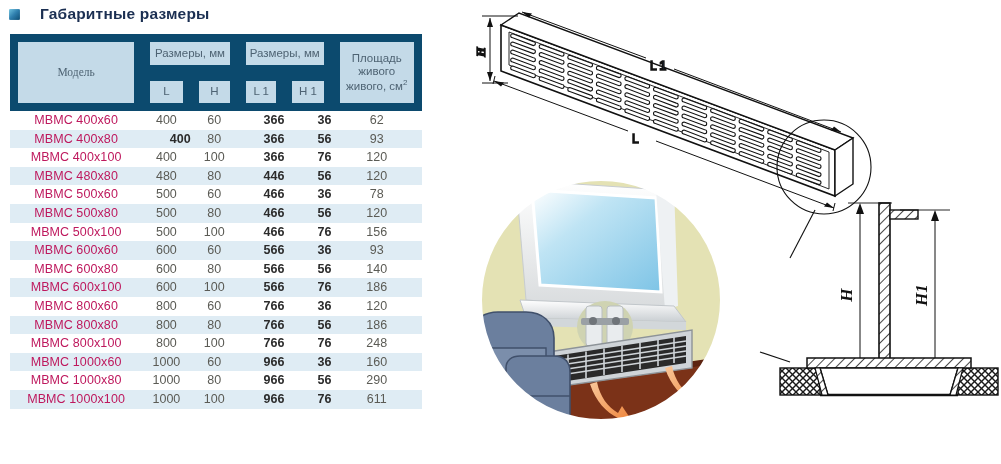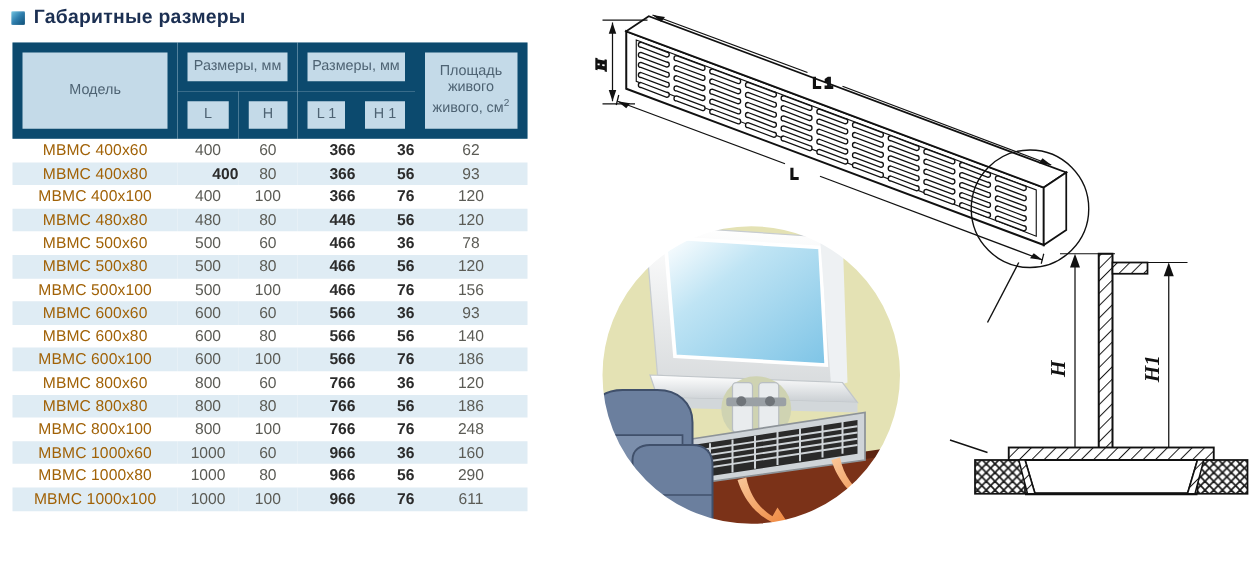--- a/index.html
+++ b/index.html
@@ -3,58 +3,58 @@
 <meta charset="utf-8">
 <style>
   html,body{margin:0;padding:0;}
   body{
     width:1001px;height:464px;
     background:#ffffff;
     font-family:"Liberation Sans","DejaVu Sans",sans-serif;
     overflow:hidden;position:relative;
   }
   
-  #title-row{position:absolute;left:9px;top:5px;display:flex;align-items:center;gap:7px;}
+  #title-row{position:absolute;left:9px;top:5px;display:flex;align-items:center;gap:20px;}
   #title-bullet{width:11px;height:11px;border-radius:1px;
     background:linear-gradient(135deg,#6fc3e0 0%,#2f7fae 48%,#0d4d74 100%);
     box-shadow:inset 0 0 1px rgba(255,255,255,.6);}
   #title-text{font-size:15.5px;font-weight:bold;color:#1b2f52;letter-spacing:.2px;}
 
   
   #dim-table{position:absolute;left:10px;top:34px;width:412px;border-collapse:separate;border-spacing:0;}
   #dim-table td,#dim-table th{padding:0;margin:0;}
   .hd{background:#c4dae8;color:#4e6373;font-size:11.5px;font-weight:normal;
       text-align:center;vertical-align:middle;border:8px solid #0c4a6e;line-height:1.15;}
   .hd.tall{height:47px;}
   .hd.h1{height:23px;}
   .hd.h2{height:22px;}
   .cell{font-size:12.5px;color:#5b5b55;text-align:center;height:18.6px;line-height:18.6px;
         white-space:nowrap;}
-  .cell.model{color:#a16207;letter-spacing:.1px;}
+  .cell.model{color:#be185d;letter-spacing:.1px;}
   .cell.b{color:#2b2b2b;font-weight:bold;text-align:right;}
   tr.alt .cell{background:#dfecf4;}
   tr .cell.colmodel{width:145px;}
   .sup{font-size:8px;vertical-align:super;}
 
   
   #artwork{position:absolute;left:460px;top:0;width:541px;height:464px;}
   svg{display:block;}
 </style>
 </head>
 <body>
 
 <div id="title-row">
   <span id="title-bullet"></span>
   <span id="title-text">Габаритные размеры</span>
 </div>
 
 <table id="dim-table">
   <thead>
     <tr>
-      <th class="hd tall" rowspan="2" style="width:145px;">Модель</th>
+      <th class="hd tall" rowspan="2" style="width:145px;font-family:Liberation Serif, serif;">Модель</th>
       <th class="hd h1" colspan="2" style="width:88px;">Размеры, мм</th>
       <th class="hd h1" colspan="2" style="width:84px;">Размеры, мм</th>
       <th class="hd tall" rowspan="2" style="width:95px;">
         <span>Площадь живого</span><br>
         <span>живого, см</span><span class="sup">2</span>
       </th>
     </tr>
     <tr>
       <th class="hd h2" style="width:44px;">L</th>
       <th class="hd h2" style="width:44px;">H</th>

